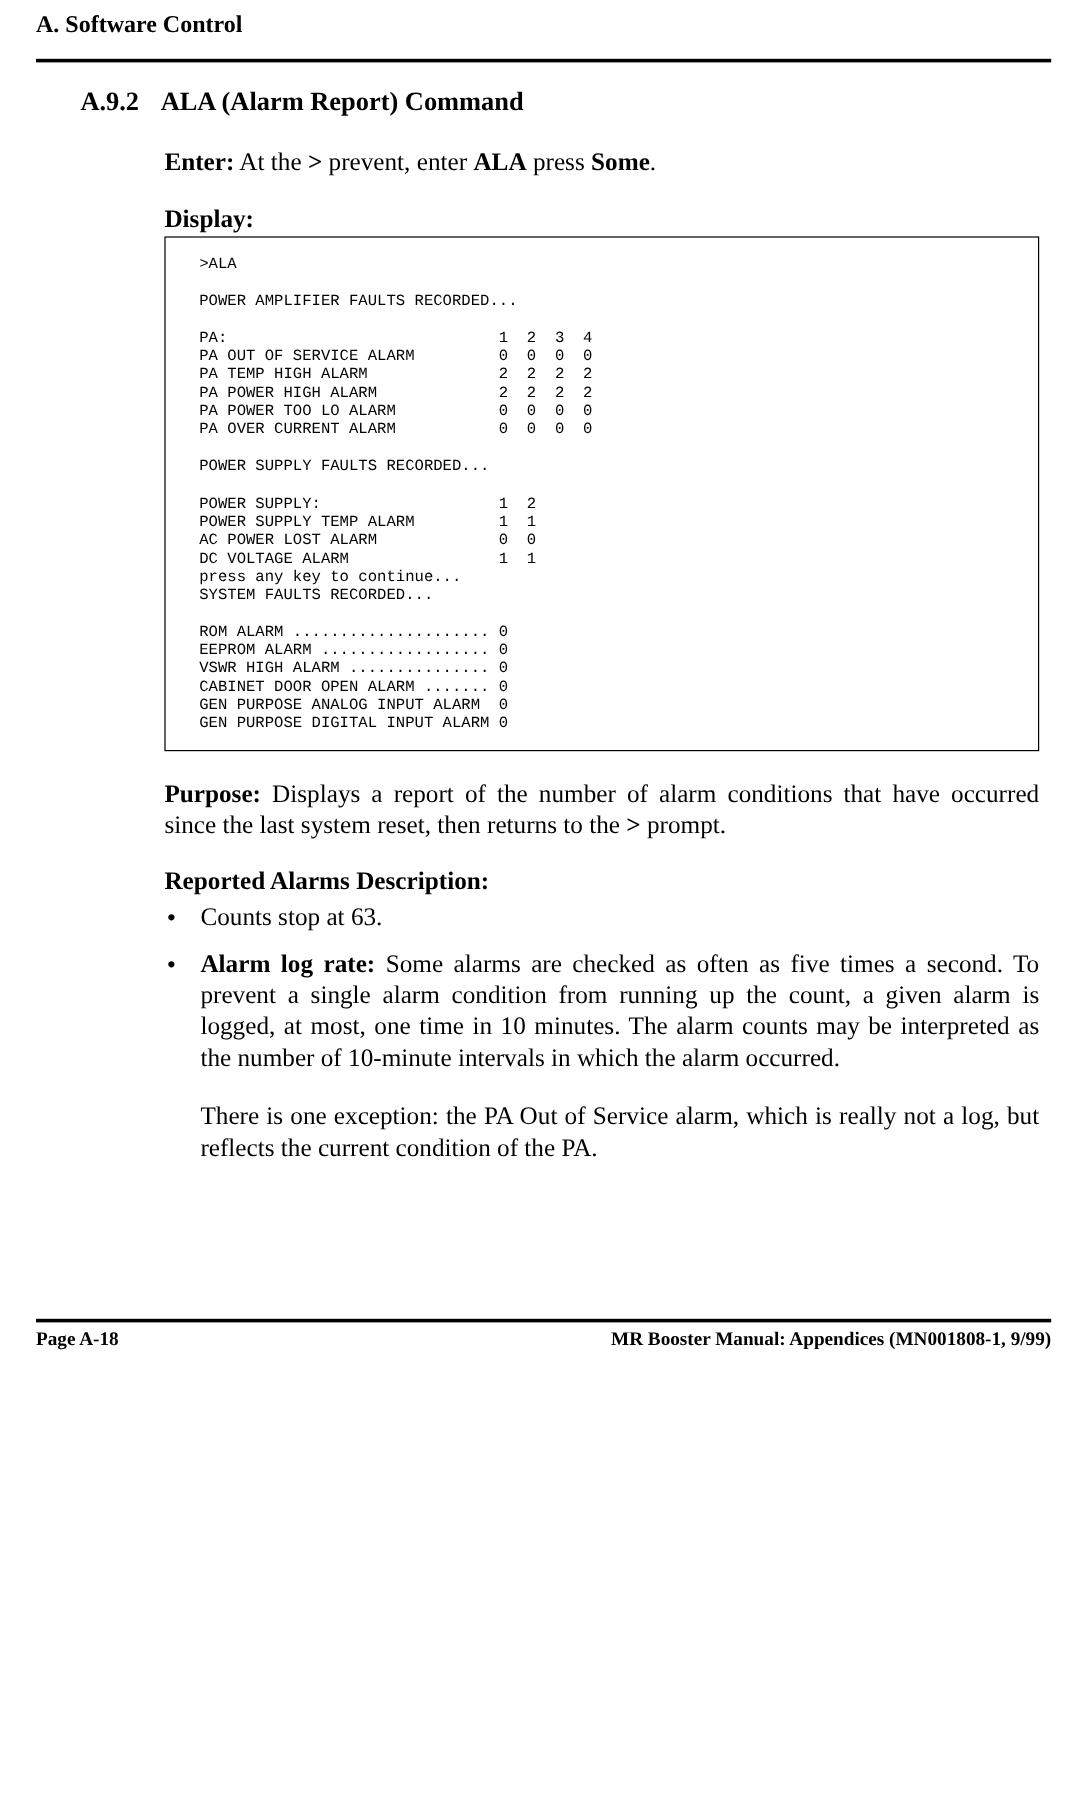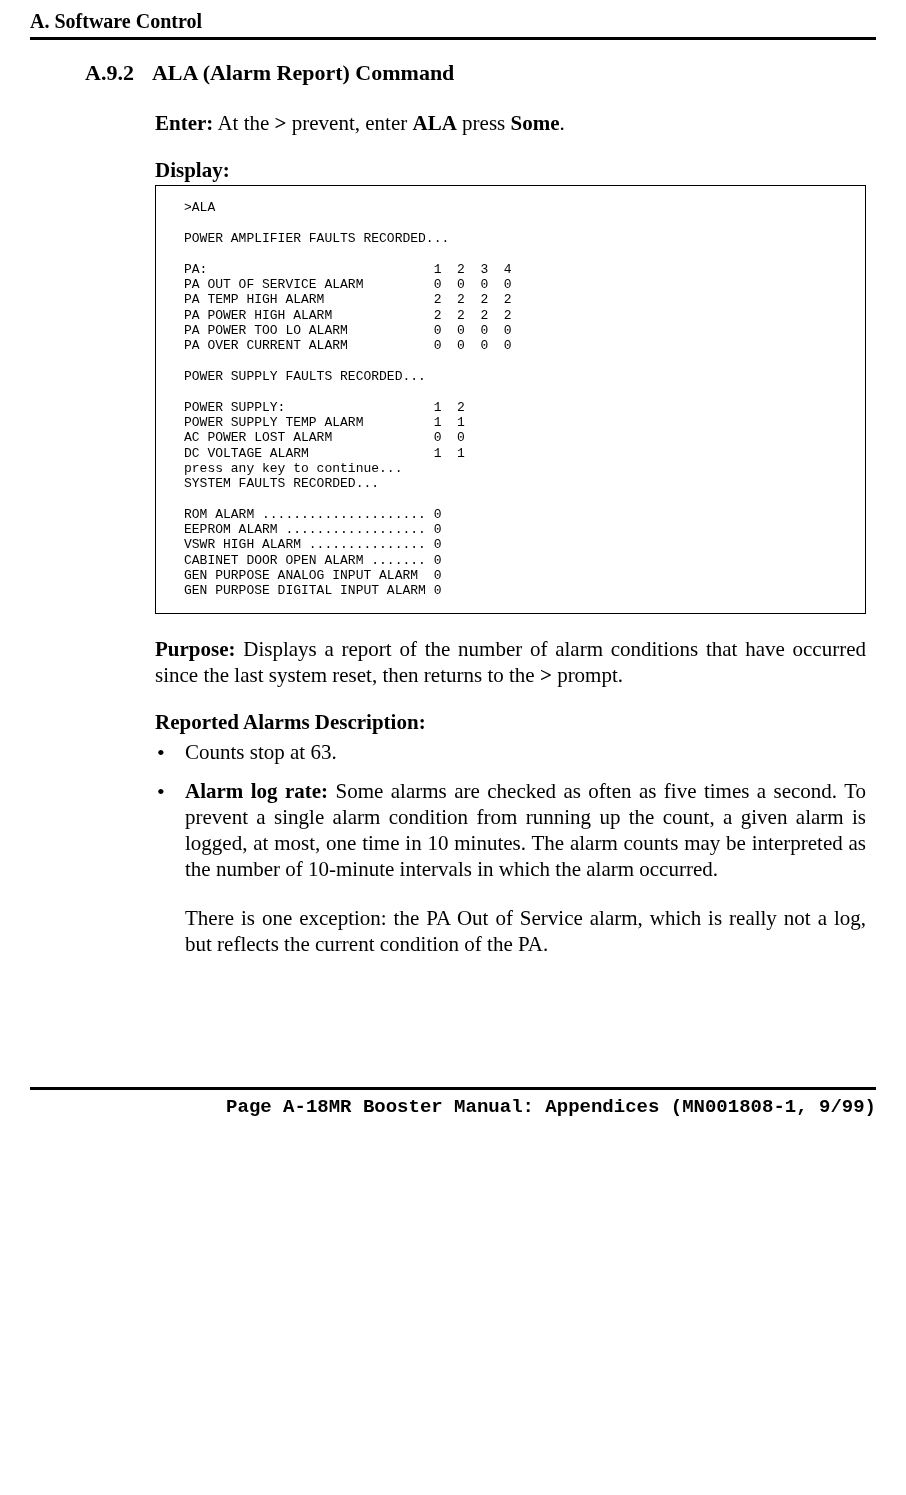--- a/index.html
+++ b/index.html
@@ -10,34 +10,34 @@
     color: #000;
     width: 906px;
   }
   .page {
     padding: 10px 30px 20px 30px;
     box-sizing: border-box;
   }
   .running-header {
     font-weight: bold;
     font-size: 20px;
-    padding-bottom: 4px;
+    padding-bottom: 16px;
   }
   .hr-thick {
     border: none;
     border-top: 3px solid #000;
     margin: 0 0 20px 0;
   }
   .hr-foot {
     border: none;
     border-top: 3px solid #000;
     margin: 20px 0 6px 0;
   }
   .content {
-    margin-left: 55px;
+    margin-left: 37px;
     margin-right: 10px;
   }
   .section-heading {
     font-weight: bold;
     font-size: 22px;
     margin-bottom: 24px;
   }
   .section-num { display:inline-block; margin-right: 18px;}
   .indent-block {
     margin-left: 70px;
@@ -80,24 +80,23 @@
   }
   .sub-para {
     font-size: 21px;
     line-height: 1.25;
     padding-left: 30px;
     text-align: justify;
     margin-top: 22px;
   }
   .footer-row {
     display: flex;
-    justify-content: flex-end;
+    justify-content: space-between;
     font-weight: bold;
-    font-size: 19px;
-    font-family: Liberation Mono, monospace;
+    font-size: 16px;
   }
   .label-display { font-weight: bold; font-size: 21px; margin-bottom: 2px;}
 </style>
 </head>
 <body>
 
 <div class="page">
 
   <div class="running-header">A. Software Control</div>
   <hr class="hr-thick">

